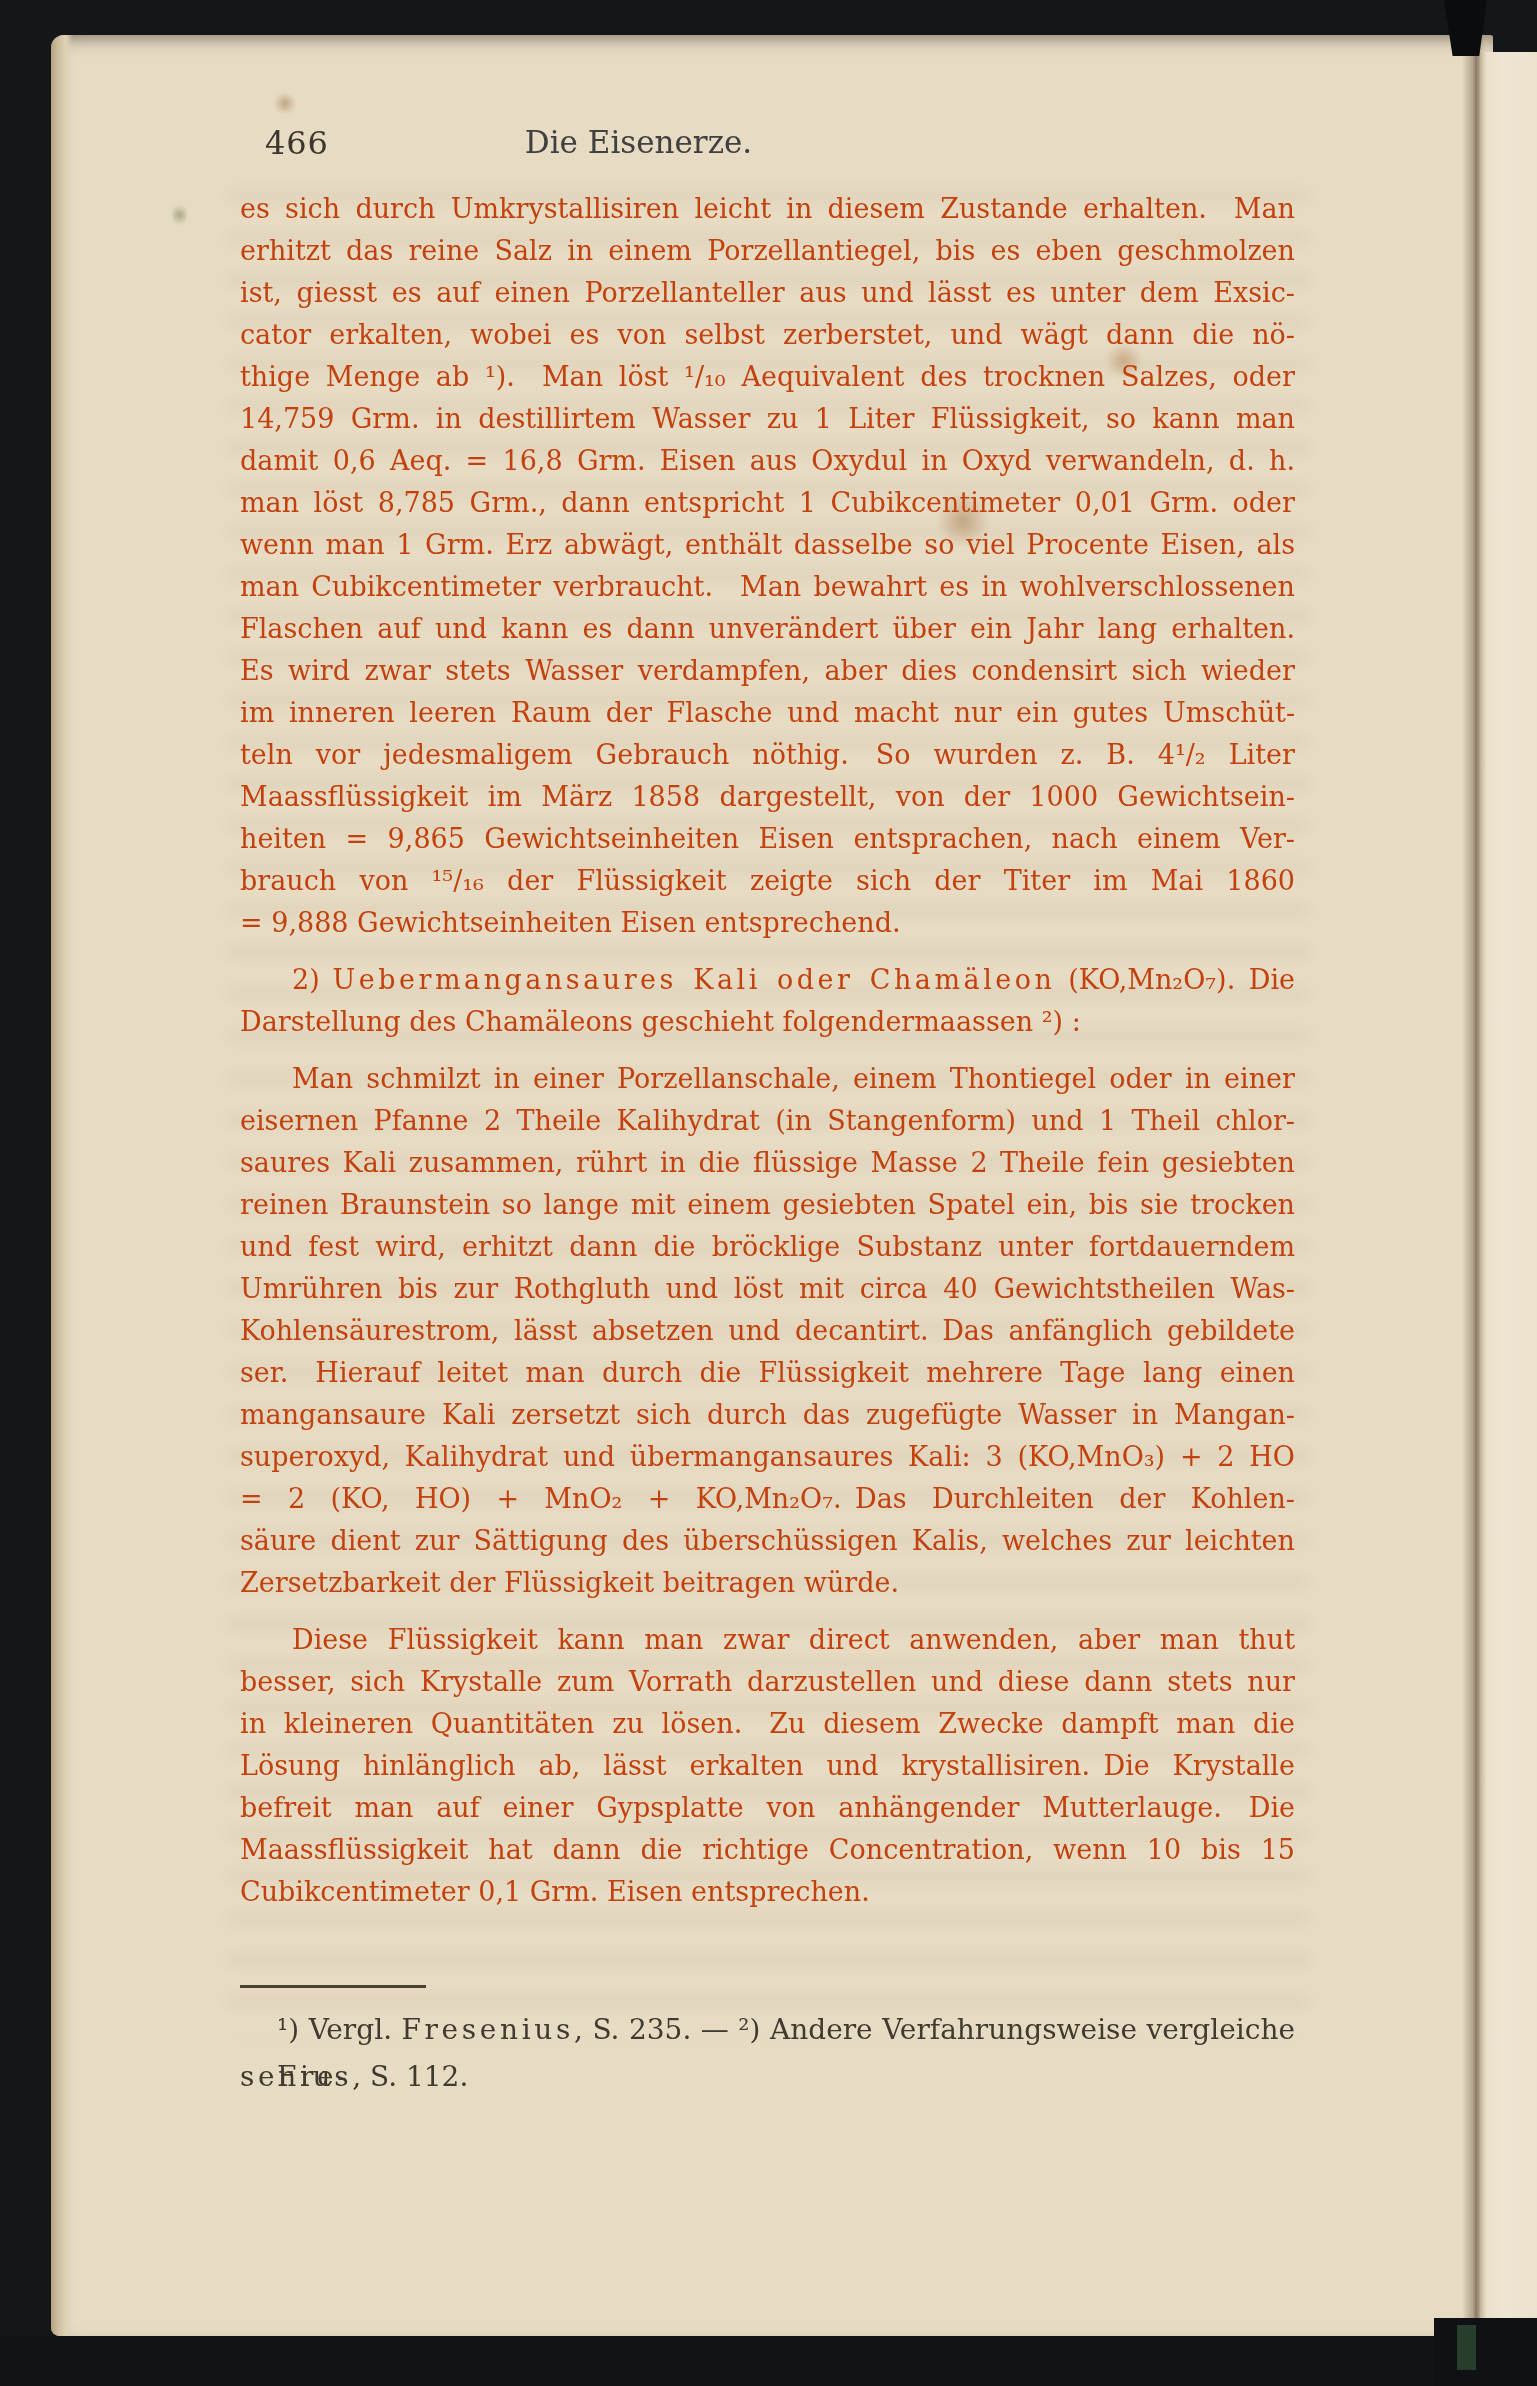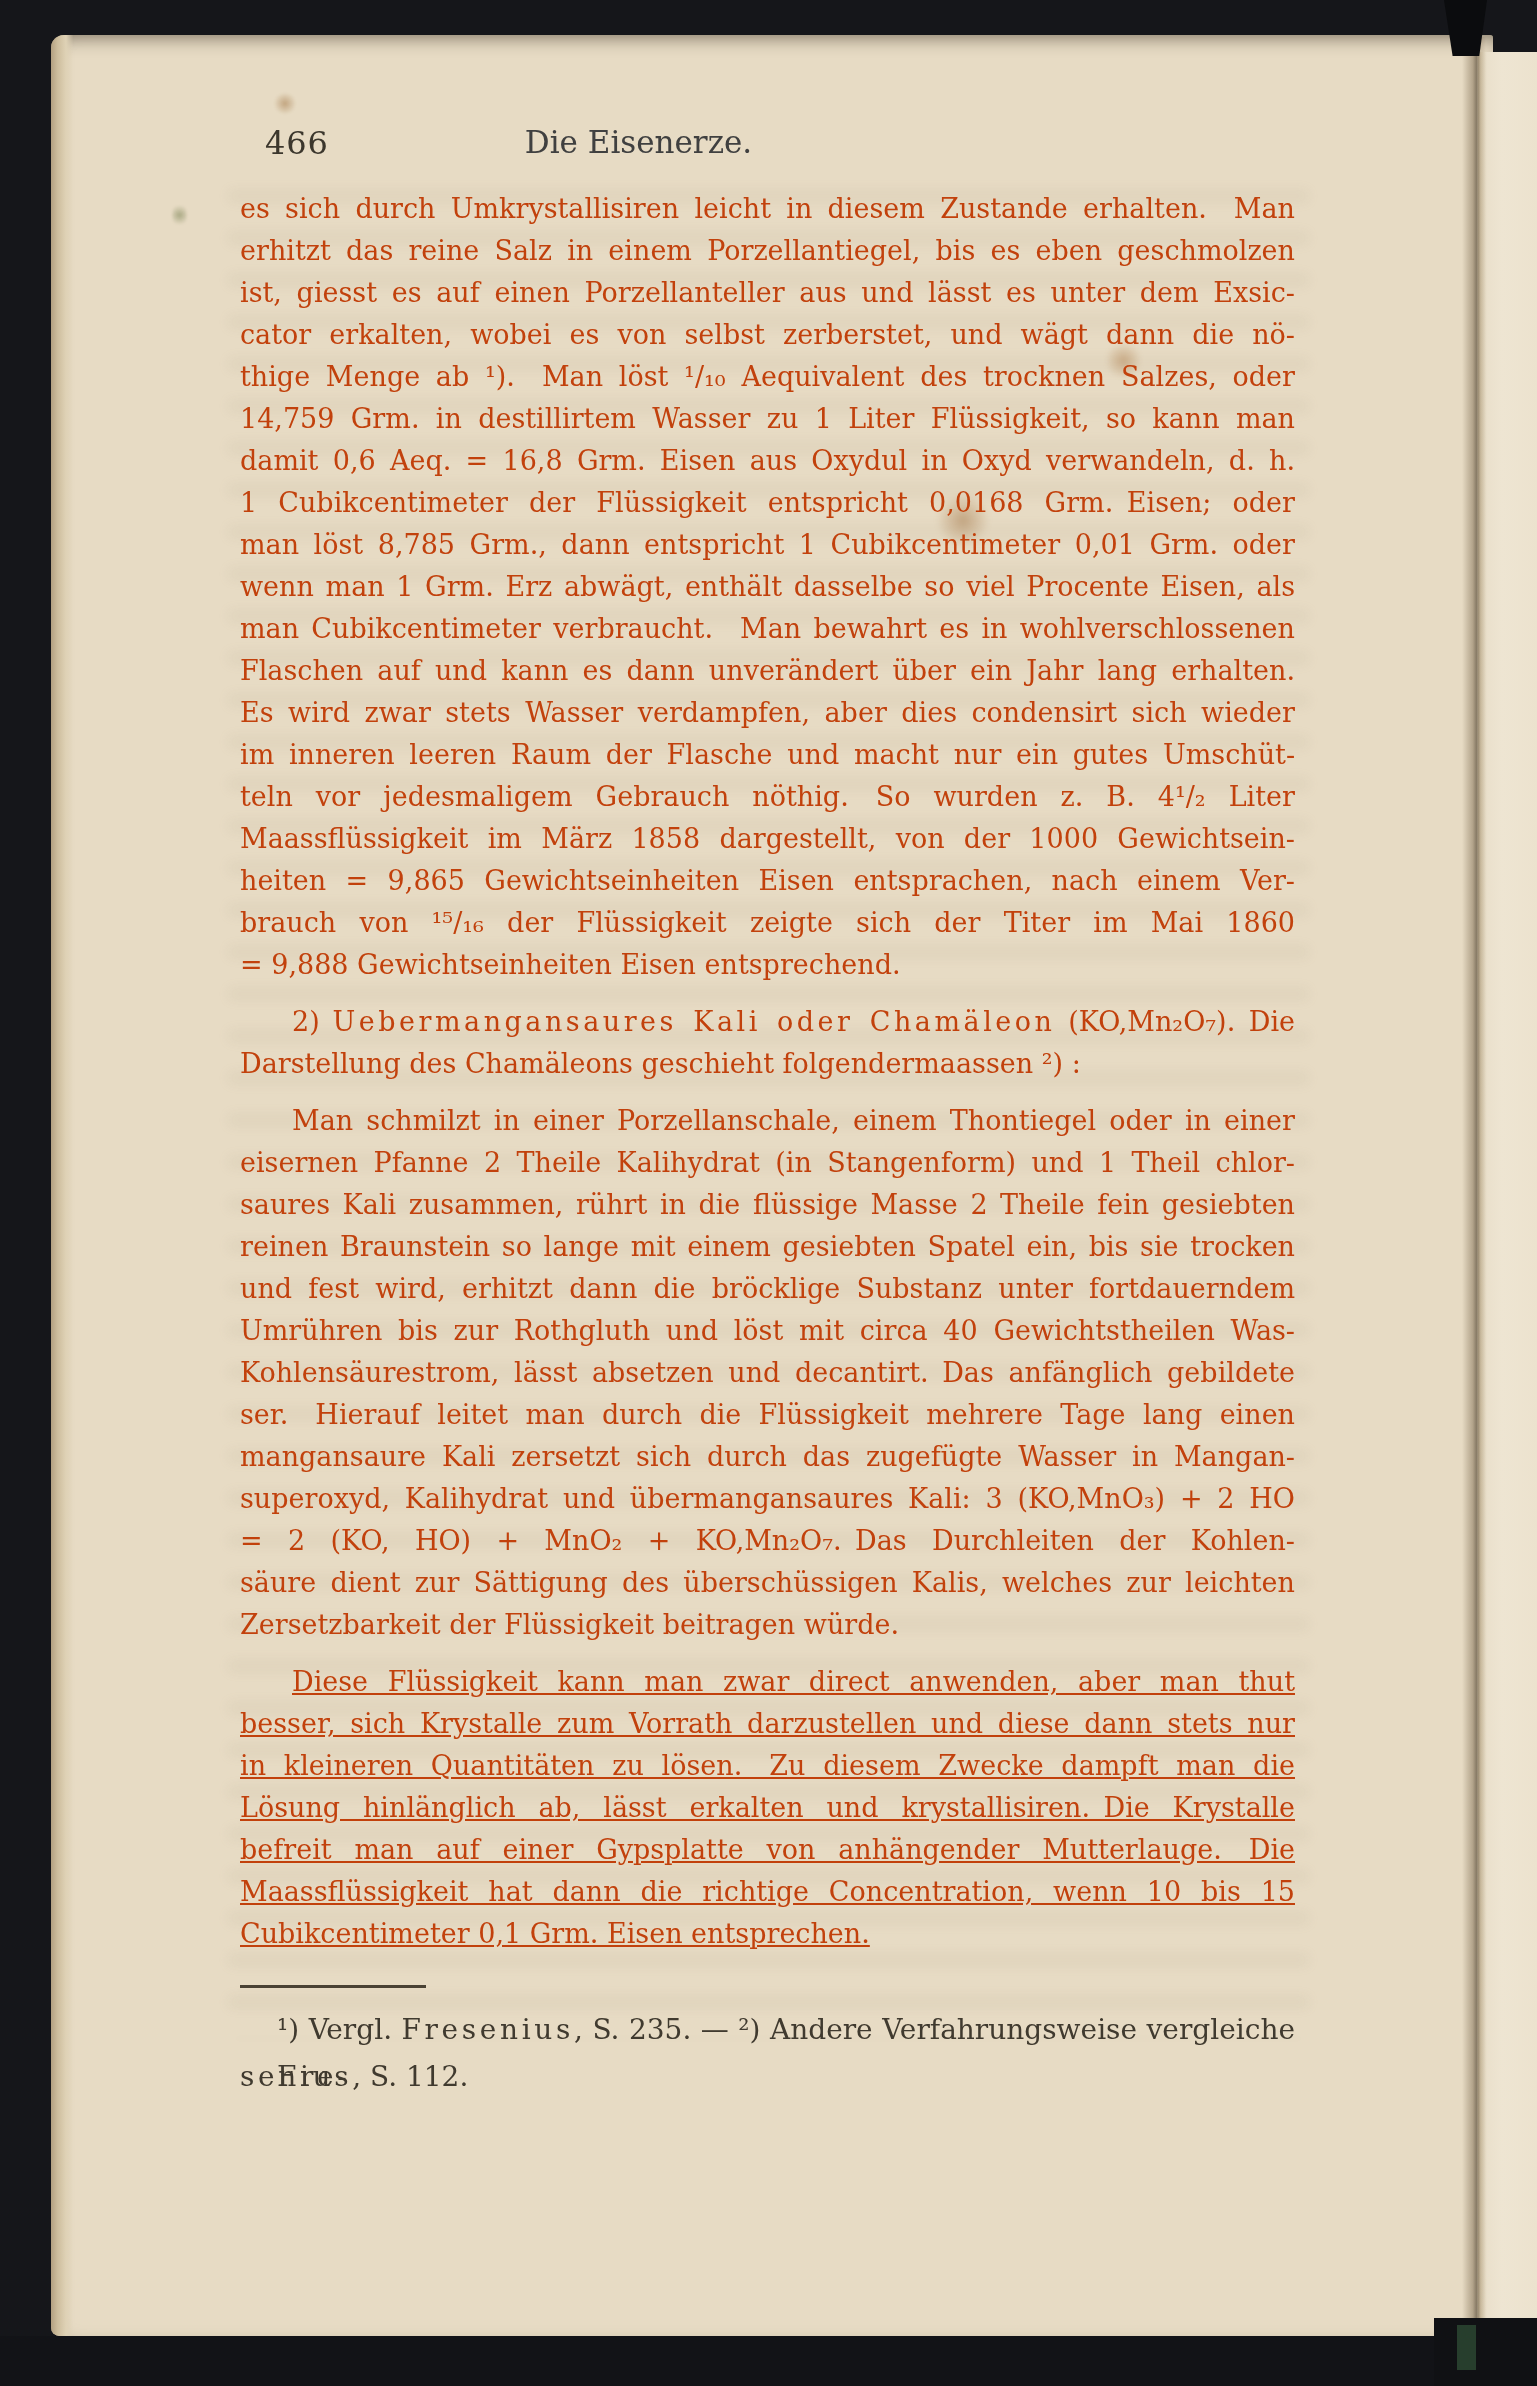--- a/index.html
+++ b/index.html
@@ -33,21 +33,21 @@
   .top-notch{position:absolute;left:1444px;top:0;width:43px;height:56px;background:#0b0c0e;
          clip-path:polygon(0 0,100% 0,82% 100%,20% 100%);}
   .bottom-band{position:absolute;left:0;top:2336px;width:1537px;height:50px;background:#121317;}
   .bottom-notch{position:absolute;left:1434px;top:2318px;width:103px;height:69px;background:#101114;}
   .green-sliver{position:absolute;left:1457px;top:2325px;width:18.6px;height:45px;background:#2c4631;opacity:.85;}
   
   .pageno{position:absolute;left:214px;top:89px;font-size:32px;color:#3c372d;letter-spacing:0.9px;}
   .running-head{position:absolute;left:415px;top:89px;width:345px;text-align:center;font-size:31px;color:#404040;}
   .body-text{position:absolute;left:189px;top:153px;width:1055px;font-size:27px;line-height:42px;color:#c2410c;}
   .para{margin:0 0 15px 0;}
-  .para:last-child{margin-bottom:0;text-decoration:underline;}
+  .para:last-child{margin-bottom:0;}
   .line{text-align:justify;text-align-last:justify;height:42px;overflow:visible;}
   .line.indent{padding-left:52px;}
   .line.last{text-align-last:left;}
   .seg{}
   .gesperrt{letter-spacing:0.13em;}
   .fn-rule{position:absolute;left:189px;top:1950px;width:186px;height:2.8px;background:#4a4234;}
   .footnote{position:absolute;left:189px;top:1971px;width:1055px;font-size:28px;line-height:47px;color:#403a2f;}
   .fn-line{text-align:justify;text-align-last:justify;height:47px;}
   .fn-line.indent{padding-left:37px;}
   .fn-line.last{text-align-last:left;}
@@ -69,21 +69,20 @@
 
     <div class="body-text">
         <div class="para">
           <div class="line"><span class="seg">es sich durch Umkrystallisiren leicht in diesem Zustande erhalten. Man</span></div>
           <div class="line"><span class="seg">erhitzt das reine Salz in einem Porzellantiegel, bis es eben geschmolzen</span></div>
           <div class="line"><span class="seg">ist, giesst es auf einen Porzellanteller aus und lässt es unter dem Exsic-</span></div>
           <div class="line"><span class="seg">cator erkalten, wobei es von selbst zerberstet, und wägt dann die nö-</span></div>
           <div class="line"><span class="seg">thige Menge ab ¹). Man löst ¹/₁₀ Aequivalent des trocknen Salzes, oder</span></div>
           <div class="line"><span class="seg">14,759 Grm. in destillirtem Wasser zu 1 Liter Flüssigkeit, so kann man</span></div>
           <div class="line"><span class="seg">damit 0,6 Aeq. = 16,8 Grm. Eisen aus Oxydul in Oxyd verwandeln, d. h.</span></div>
-          <div class="line"><span class="seg">1 Cubikcentimeter der Flüssigkeit entspricht 0,0168 Grm. Eisen; oder</span></div>
           <div class="line"><span class="seg">man löst 8,785 Grm., dann entspricht 1 Cubikcentimeter 0,01 Grm. oder</span></div>
           <div class="line"><span class="seg">wenn man 1 Grm. Erz abwägt, enthält dasselbe so viel Procente Eisen, als</span></div>
           <div class="line"><span class="seg">man Cubikcentimeter verbraucht. Man bewahrt es in wohlverschlossenen</span></div>
           <div class="line"><span class="seg">Flaschen auf und kann es dann unverändert über ein Jahr lang erhalten.</span></div>
           <div class="line"><span class="seg">Es wird zwar stets Wasser verdampfen, aber dies condensirt sich wieder</span></div>
           <div class="line"><span class="seg">im inneren leeren Raum der Flasche und macht nur ein gutes Umschüt-</span></div>
           <div class="line"><span class="seg">teln vor jedesmaligem Gebrauch nöthig. So wurden z. B. 4¹/₂ Liter</span></div>
           <div class="line"><span class="seg">Maassflüssigkeit im März 1858 dargestellt, von der 1000 Gewichtsein-</span></div>
           <div class="line"><span class="seg">heiten = 9,865 Gewichtseinheiten Eisen entsprachen, nach einem Ver-</span></div>
           <div class="line"><span class="seg">brauch von ¹⁵/₁₆ der Flüssigkeit zeigte sich der Titer im Mai 1860</span></div>

